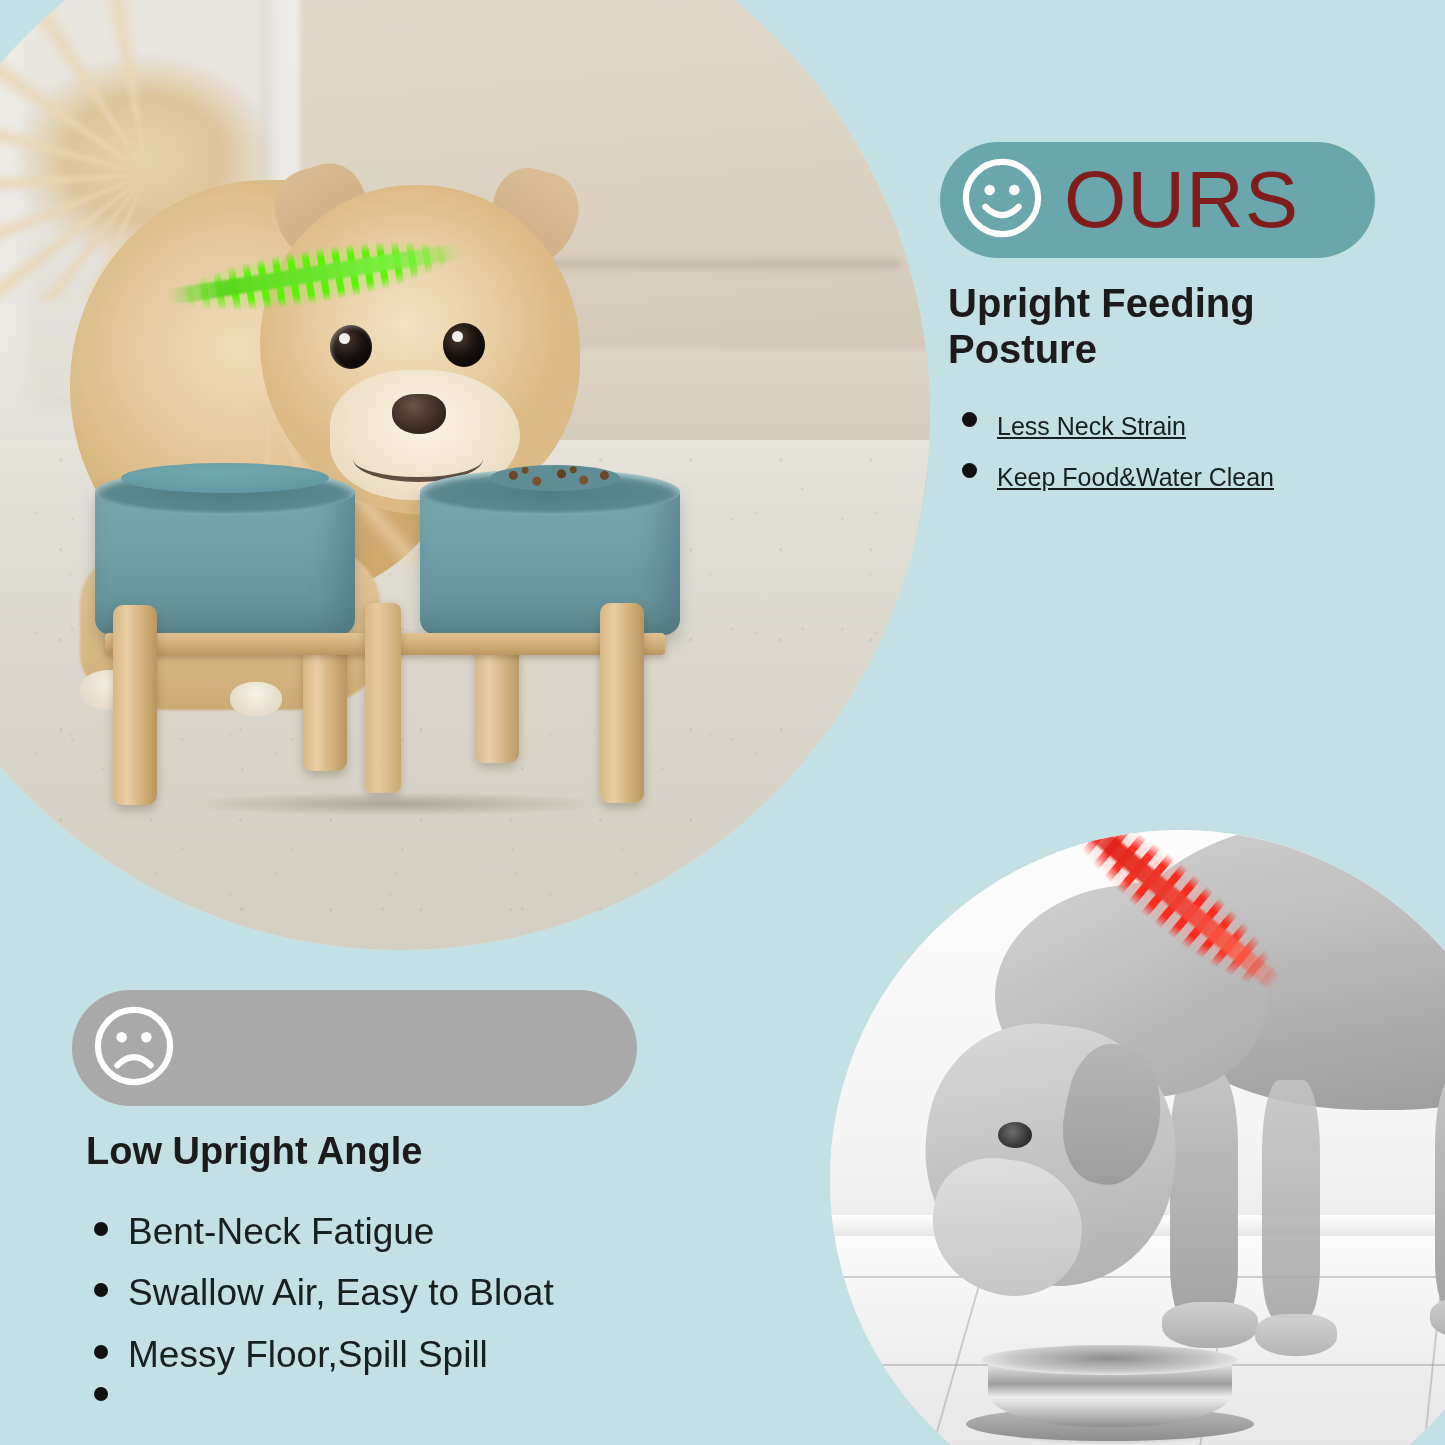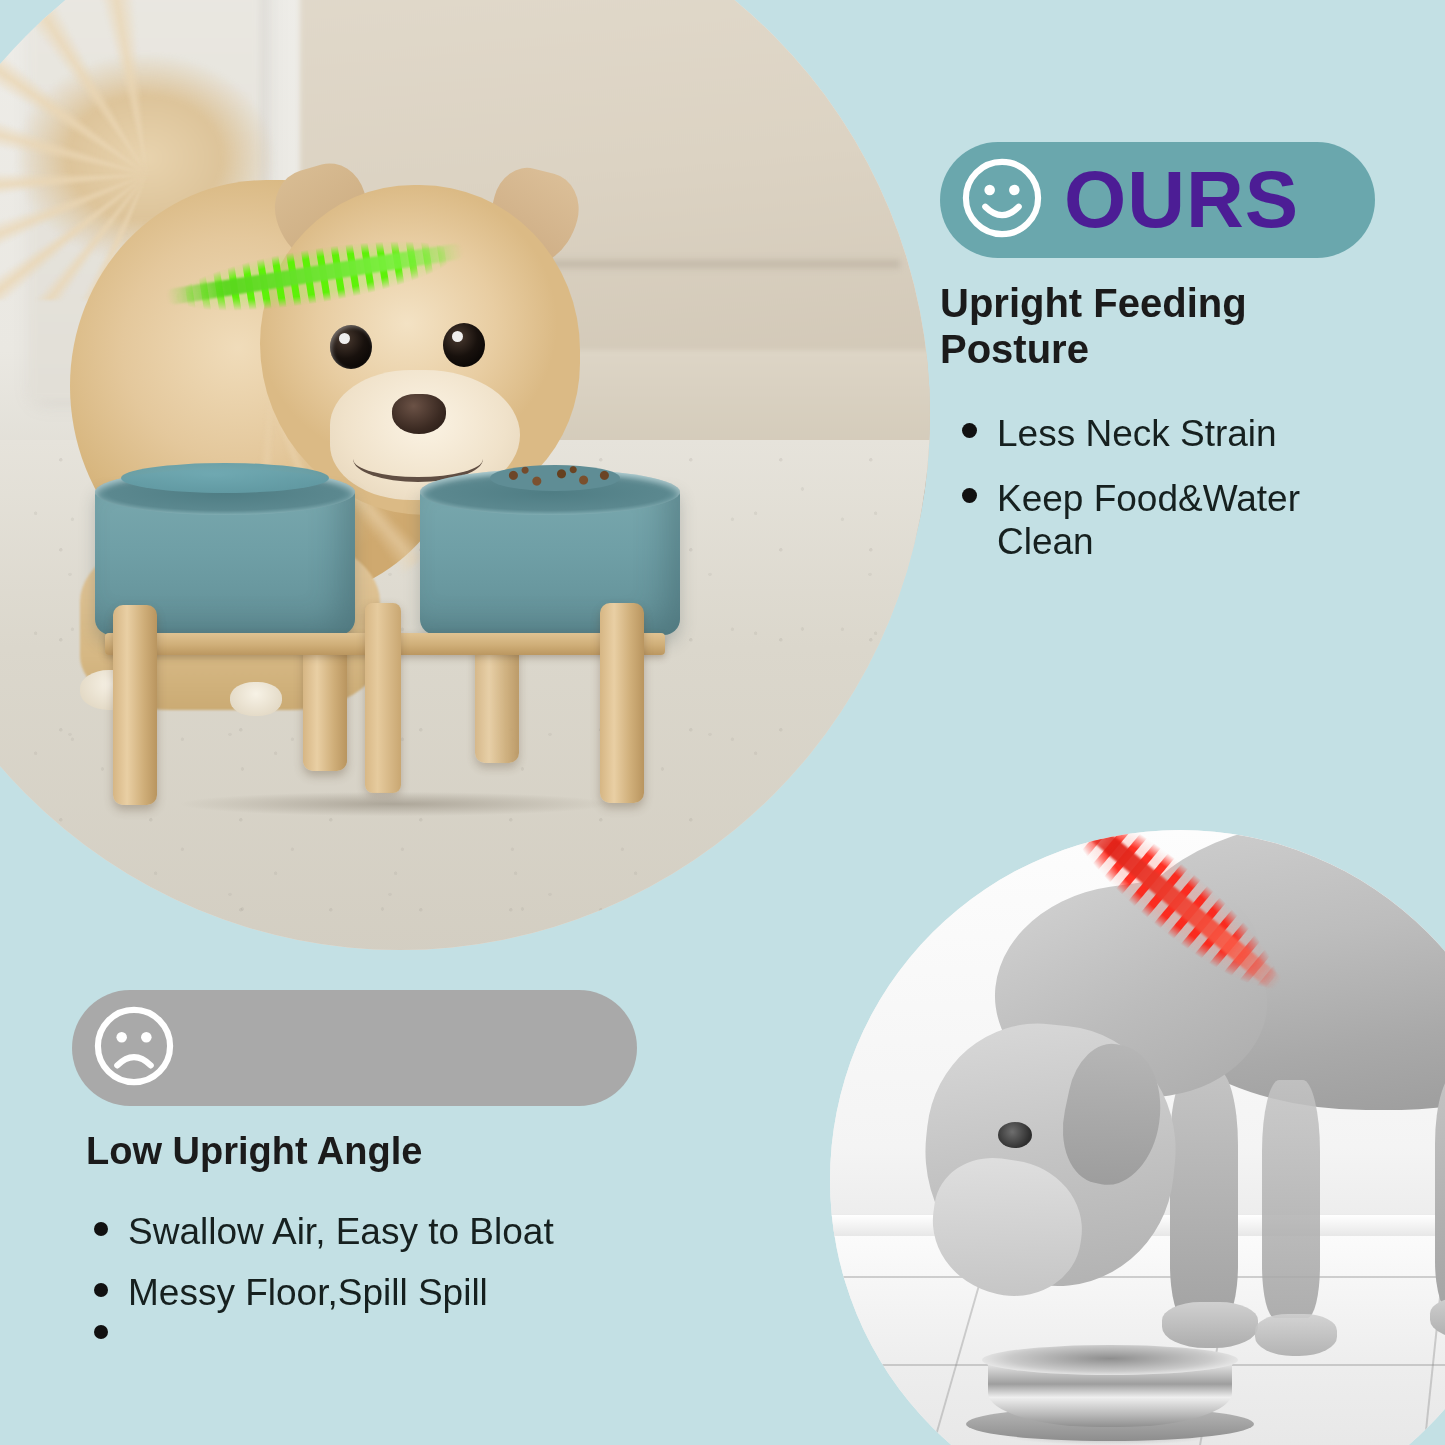--- a/index.html
+++ b/index.html
@@ -378,40 +378,40 @@
 
   .pill {
     display:inline-flex; align-items:center; gap:18px;
     padding:8px 34px 8px 18px;
     border-radius:999px;
     height:116px;
   }
   .pill-ours  { background:#6aa7ad; width:435px; }
   .pill-others{ background:#a9a9a9; width:565px; }
   .pill-label {
-    color:#4c1d95; font-weight:bold; letter-spacing:1px; line-height:1;
+    color:#7f1d1d; font-weight:normal; letter-spacing:1px; line-height:1;
   }
   .pill-ours .pill-label   { font-size:80px; }
   .pill-others .pill-label { font-size:78px; }
   .face { flex:0 0 auto; }
 
   .subtitle {
-    font-weight:bold; color:#1b1b1b; line-height:1.15;
+    font-weight:bold; color:#1b1b1b; line-height:1.15;margin-left:8px;
   }
   .panel-ours  .subtitle { font-size:40px; margin-top:22px; }
   .panel-others .subtitle{ font-size:38px; margin-top:24px; margin-left:14px; }
 
   ul.bullets { list-style:none; }
   .panel-ours ul.bullets   { margin-top:40px; margin-left:22px; }
   .panel-others ul.bullets { margin-top:36px; margin-left:22px; }
   ul.bullets li {
     display:flex; align-items:baseline; gap:20px;
     color:#16201f; line-height:1.18;
   }
-  .panel-ours ul.bullets li   { font-size:37px; margin-bottom:21px; }
+  .panel-ours ul.bullets li   { font-size:25px; margin-bottom:21px;text-decoration:underline; }
   .panel-others ul.bullets li { font-size:37px; margin-bottom:18px; }
   .dot {
     flex:0 0 auto; width:15px; height:15px; border-radius:50%;
     background:#111; transform:translateY(-8px);
   }
   .panel-others .dot { width:14px; height:14px; }
 </style>
 </head>
 <body>
 
@@ -541,20 +541,24 @@
         <path d="M31 72 Q50 53 69 72" fill="none" stroke="#ffffff" stroke-width="7" stroke-linecap="round"></path>
       </svg>
     </span>
   </div>
 
   <div class="subtitle">Low Upright Angle</div>
 
   <ul class="bullets">
     <li>
       <span class="dot"></span>
+      <span>Bent-Neck Fatigue</span>
+    </li>
+    <li>
+      <span class="dot"></span>
       <span>Swallow Air, Easy to Bloat</span>
     </li>
     <li>
       <span class="dot"></span>
       <span>Messy Floor,Spill Spill</span>
     </li>
     <li>
       <span class="dot"></span>
     </li>
   </ul>

